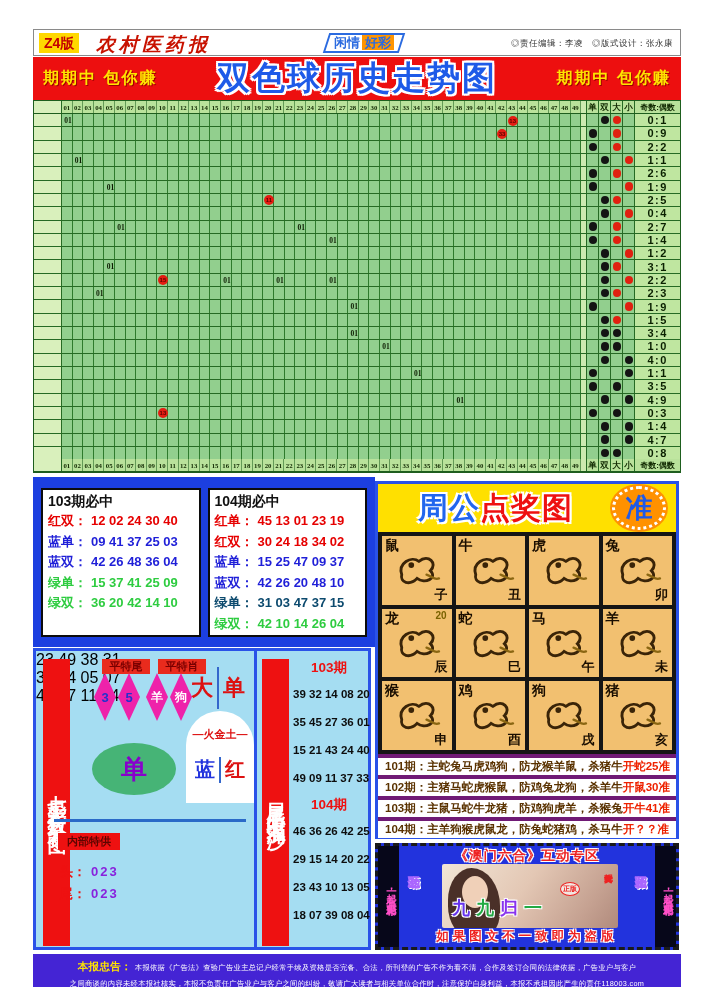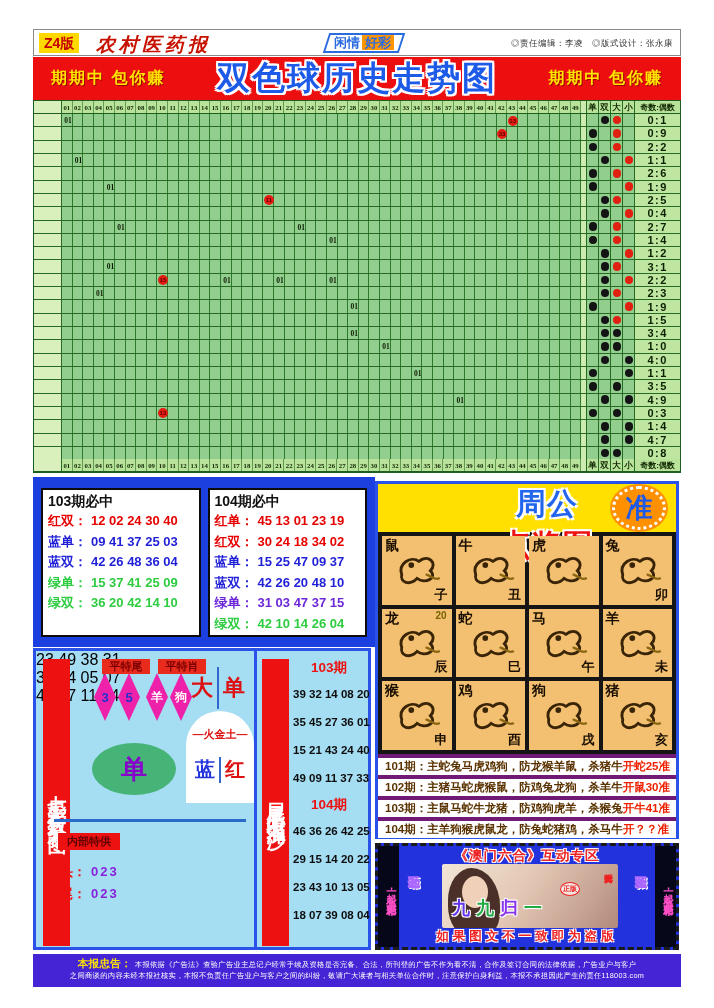--- a/index.html
+++ b/index.html
@@ -9,21 +9,21 @@
   
   .masthead { position:absolute; left:33px; top:29px; width:648px; height:27px; background:#fff; border:1px solid #8a8a8a; }
   .edition { position:absolute; left:5px; top:3px; height:20px; line-height:20px; background:#ffd800; color:#c40000; font-weight:900; font-size:14px; padding:0 5px; }
   .paper-name { position:absolute; left:62px; top:2px; font-family:"Liberation Serif", serif; font-style:italic; font-weight:900; font-size:19px; color:#c81200; letter-spacing:4px; }
   .ribbon { position:absolute; left:292px; top:3px; height:20px; padding:0 6px; background:#fff; border:2px solid #2b6be0; transform:skewX(-18deg); display:flex; align-items:center; }
   .ribbon .in { transform:skewX(18deg); font-weight:900; font-size:13px; color:#2b6be0; white-space:nowrap; }
   .ribbon .hot { background:#ff9500; padding:0 3px; margin-left:2px; }
   .credits { position:absolute; right:7px; top:8px; font-size:8.5px; color:#333; letter-spacing:.5px; }
 
   
-  .banner { position:absolute; left:33px; top:57px; width:648px; height:43px; background:#ed0f0f; display:flex; align-items:center; justify-content:space-between; padding:0 18px; }
+  .banner { position:absolute; left:33px; top:57px; width:648px; height:43px; background:#ed0f0f; display:flex; align-items:center; justify-content:space-between; padding:0 10px; }
   .bn-side { color:#ffe400; font-weight:900; font-size:16px; letter-spacing:2px; text-shadow:1px 1px 0 #a00000; white-space:nowrap; }
   .bn-title { color:#1e5ae8; font-weight:900; font-size:33px; letter-spacing:2px; white-space:nowrap;
     text-shadow:-2px -2px 0 #fff,2px -2px 0 #fff,-2px 2px 0 #fff,2px 2px 0 #fff,0 2px 0 #fff,0 -2px 0 #fff,2px 0 0 #fff,-2px 0 0 #fff; }
 
   
   .chart { position:absolute; left:33px; top:100px; width:648px; height:373px; border:1px solid #1e5e1e; display:flex; flex-direction:column; background:#92cf8e; }
   .c-hrow { display:flex; height:13px; flex:none; border-bottom:1px solid #1e5e1e; }
   .c-body { flex:1; display:flex; flex-direction:column; }
   .c-row { display:flex; flex:1; border-bottom:1px solid #266a24; }
   .c-row:last-child { border-bottom:none; }
@@ -45,21 +45,21 @@
 
   
   .picks { position:absolute; left:33px; top:477px; width:342px; height:170px; background:#1c3fe0; display:flex; gap:7px; padding:11px 8px 10px 8px; }
   .pick-box { flex:1; background:#fff; border:2px solid #0c0c0c; padding:2px 5px 9px 5px; }
   .pick-title { font-weight:900; font-size:14px; color:#101010; line-height:19px; }
   .pick-line { font-weight:900; font-size:13px; line-height:20.6px; white-space:nowrap; }
   .pick-line .pl { margin-right:4px; }
 
   
   .zg { position:absolute; left:375px; top:481px; width:304px; height:358px; border:3px solid #2a52e8; background:#fdf6e0; }
-  .zg-title { position:relative; height:48px; background:#ffe000; display:flex; align-items:center; padding-left:40px;flex-direction:column; }
+  .zg-title { position:relative; height:48px; background:#ffe000; display:flex; align-items:center; padding-left:40px; }
   .zg-title .t { font-weight:900; font-size:30px; letter-spacing:1px;
       text-shadow:-2px -2px 0 #fff,2px -2px 0 #fff,-2px 2px 0 #fff,2px 2px 0 #fff; }
   .zg-blue { color:#2266ee; } .zg-red { color:#ee1111; }
   .stamp { position:absolute; right:10px; top:2px; width:54px; height:44px; background:#ff9100; border:3px dotted #fff; border-radius:50%; box-shadow:0 0 0 2px #ff9100; color:#1e5ae8; font-weight:900; font-size:27px; display:flex; align-items:center; justify-content:center; }
   .zodiac { height:222px; background:#151515; padding:4px; display:grid; grid-template-columns:repeat(4,1fr); grid-template-rows:repeat(3,1fr); gap:4px; }
   .zcell { position:relative; background:#f2c070; overflow:hidden; }
   .z-name { position:absolute; left:3px; top:1px; font-family:"Liberation Serif", serif; font-weight:900; font-size:14px; color:#1a0e00; }
   .z-branch { position:absolute; right:4px; bottom:1px; font-family:"Liberation Serif", serif; font-weight:900; font-size:13px; color:#1a0e00; }
   .z-corner { position:absolute; right:5px; top:1px; font-weight:900; font-size:10px; color:#7a6200; }
   .z-art { position:absolute; left:6px; top:10px; }
@@ -106,21 +106,21 @@
   .face { position:absolute; left:20px; top:12px; width:26px; height:32px; background:#f0d0b8; border-radius:50%; }
   .jjgy { position:absolute; left:10px; bottom:8px; font-weight:900; font-size:18px; letter-spacing:6px; text-shadow:-1px -1px 0 #fff,1px -1px 0 #fff,-1px 1px 0 #fff,1px 1px 0 #fff; white-space:nowrap; }
   .mc-badge { position:absolute; right:38px; top:18px; font-size:7px; font-weight:900; color:#ee2222; border:1px solid #ee2222; border-radius:50%; padding:1px 2px; background:rgba(255,255,255,.7); }
   .mc-photo-side { position:absolute; right:3px; top:3px; writing-mode:vertical-rl; text-orientation:upright; font-weight:900; font-size:8.5px; color:#ee2222; }
   .mc-bottom { position:absolute; left:21px; right:21px; bottom:2px; text-align:center; font-weight:900; font-size:12.5px; letter-spacing:4px; color:#ee2222;
      text-shadow:-1px -1px 0 #fff,1px -1px 0 #fff,-1px 1px 0 #fff,1px 1px 0 #fff; white-space:nowrap; }
 
   
   .footer { position:absolute; left:33px; top:954px; width:648px; height:33px; background:#4424d4; color:#fff; text-align:center; padding-top:4px; }
   .ft-label { color:#ffe400; font-weight:900; font-size:10.5px; margin-right:3px; }
-  .ft-line { font-size:7.3px; line-height:11px; letter-spacing:.3px; }
+  .ft-line { font-size:7.3px; line-height:16px; letter-spacing:.3px; }
 </style>
 </head>
 <body>
 
 <div class="page">
 
   <div class="masthead">
     <span class="edition">Z4版</span>
     <span class="paper-name">农村医药报</span>
     <span class="ribbon">
@@ -665,21 +665,21 @@
         <div class="pick-line" style="color: rgb(31, 31, 216);"><span class="pl">蓝双：</span><span class="pv">42 26 48 36 04</span></div>
         <div class="pick-line" style="color: rgb(46, 204, 64);"><span class="pl">绿单：</span><span class="pv">15 37 41 25 09</span></div>
         <div class="pick-line" style="color: rgb(46, 204, 64);"><span class="pl">绿双：</span><span class="pv">36 20 42 14 10</span></div>
       </div>
       <div class="pick-box">
         <div class="pick-title">104期必中</div>
         <div class="pick-line" style="color: rgb(230, 0, 0);"><span class="pl">红单：</span><span class="pv">45 13 01 23 19</span></div>
         <div class="pick-line" style="color: rgb(230, 0, 0);"><span class="pl">红双：</span><span class="pv">30 24 18 34 02</span></div>
         <div class="pick-line" style="color: rgb(31, 31, 216);"><span class="pl">蓝单：</span><span class="pv">15 25 47 09 37</span></div>
         <div class="pick-line" style="color: rgb(31, 31, 216);"><span class="pl">蓝双：</span><span class="pv">42 26 20 48 10</span></div>
-        <div class="pick-line" style="color: #6d28d9;"><span class="pl">绿单：</span><span class="pv">31 03 47 37 15</span></div>
+        <div class="pick-line" style="color: #0c4a6e;"><span class="pl">绿单：</span><span class="pv">31 03 47 37 15</span></div>
         <div class="pick-line" style="color: rgb(46, 204, 64);"><span class="pl">绿双：</span><span class="pv">42 10 14 26 04</span></div>
       </div>
     </div>
 
   <div class="zg">
     <div class="zg-title">
       <span class="t zg-blue">周公</span>
       <span class="t zg-red">点奖图</span>
       <div class="stamp">准</div>
     </div>

